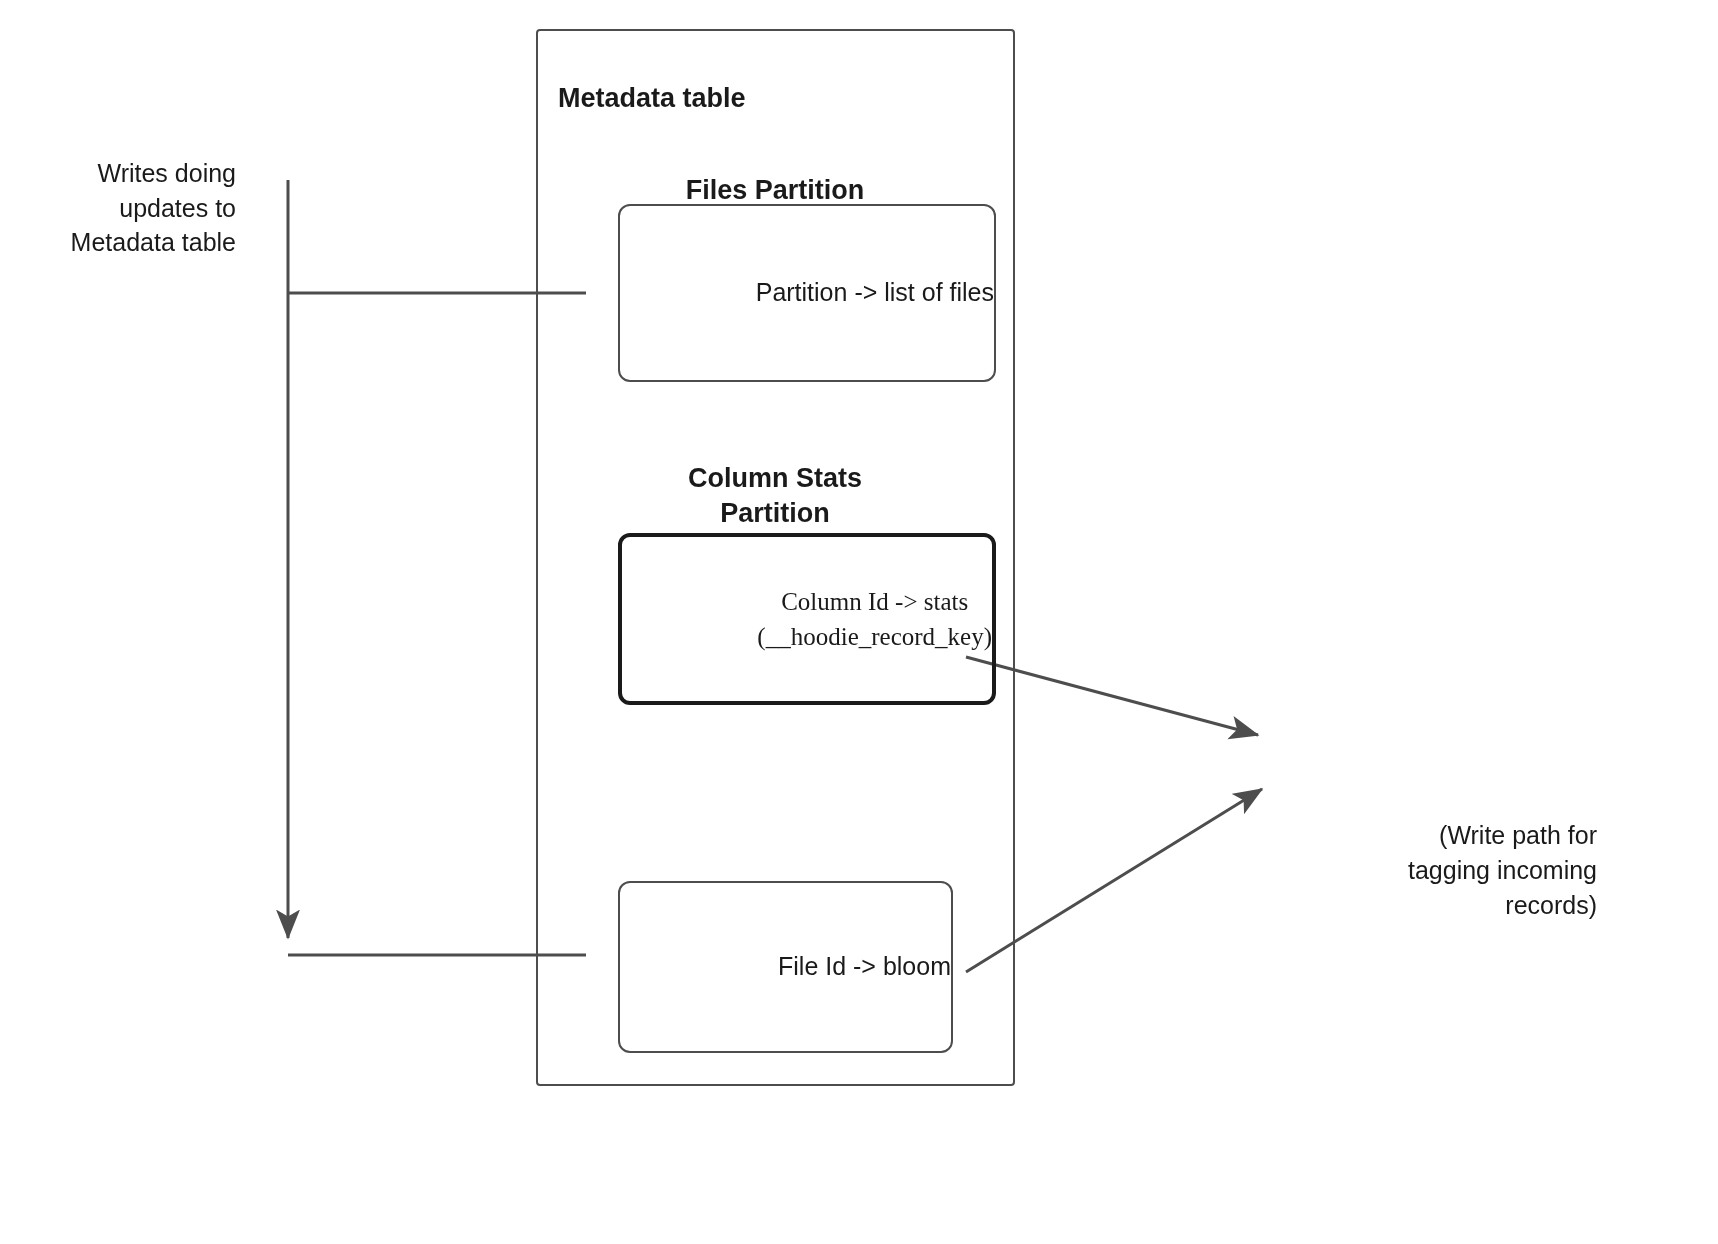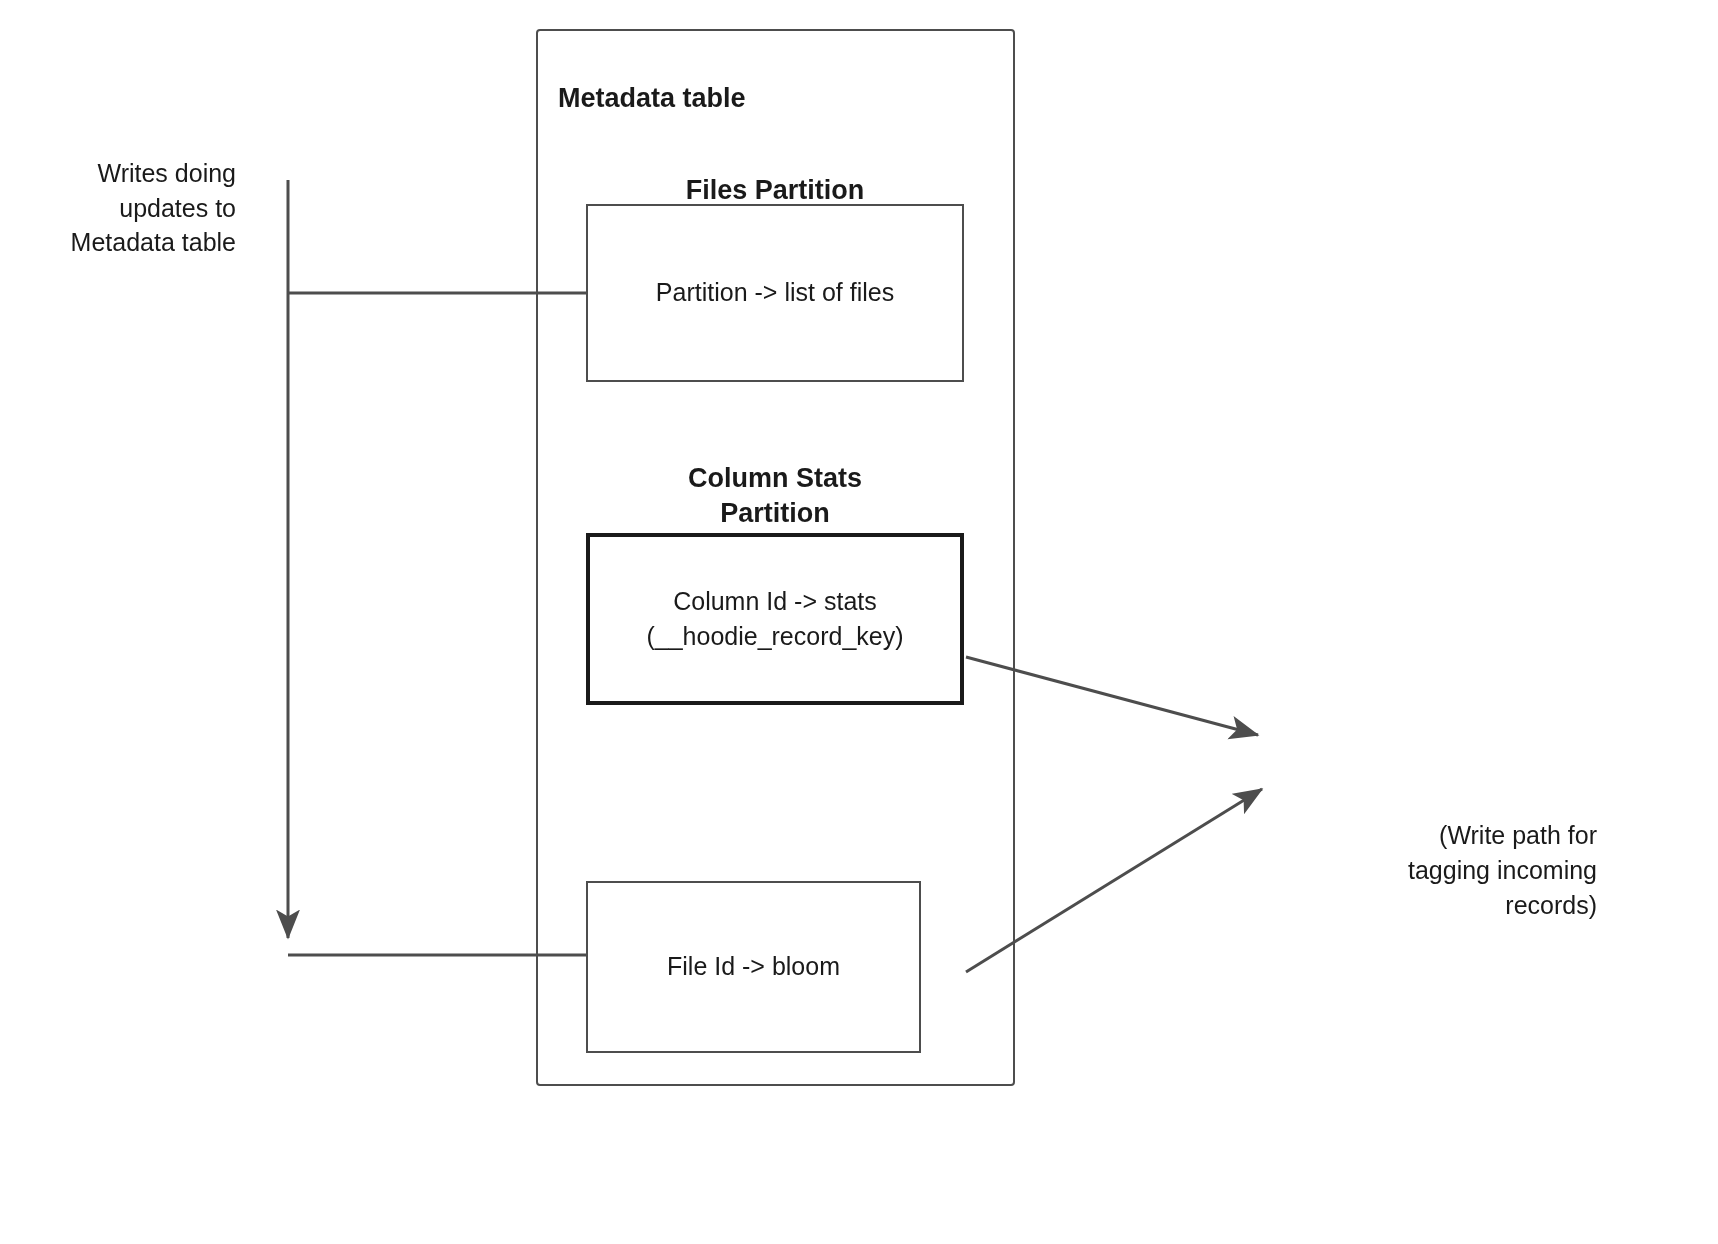--- a/index.html
+++ b/index.html
@@ -84,25 +84,26 @@
   #bloom-filter-heading {
     left: 635px;
     top: 787px;
   }
 
   
   .partition-box {
     position: absolute;
     box-sizing: border-box;
     border: 2.5px solid #4d4d4d;
-    border-radius: 0;
+    border-radius: 12px;
     background: transparent;
     display: flex;
     align-items: center;
-    justify-content: center;
+    justify-content: flex-end;
+    margin-left: 32px;
   }
   .partition-box.emphasis {
     border-width: 4px;
     border-color: #1a1a1a;
   }
   .partition-box-text {
     font-size: 25px;
     text-align: center;
     line-height: 1.42;
     white-space: pre-line;
@@ -112,20 +113,21 @@
     left: 586px;
     top: 204px;
     width: 378px;
     height: 178px;
   }
   #column-stats-box {
     left: 586px;
     top: 533px;
     width: 378px;
     height: 172px;
+    font-family: Liberation Serif, serif;
   }
   #bloom-filter-box {
     left: 586px;
     top: 881px;
     width: 335px;
     height: 172px;
   }
 
   
   #metadata-index-title {

